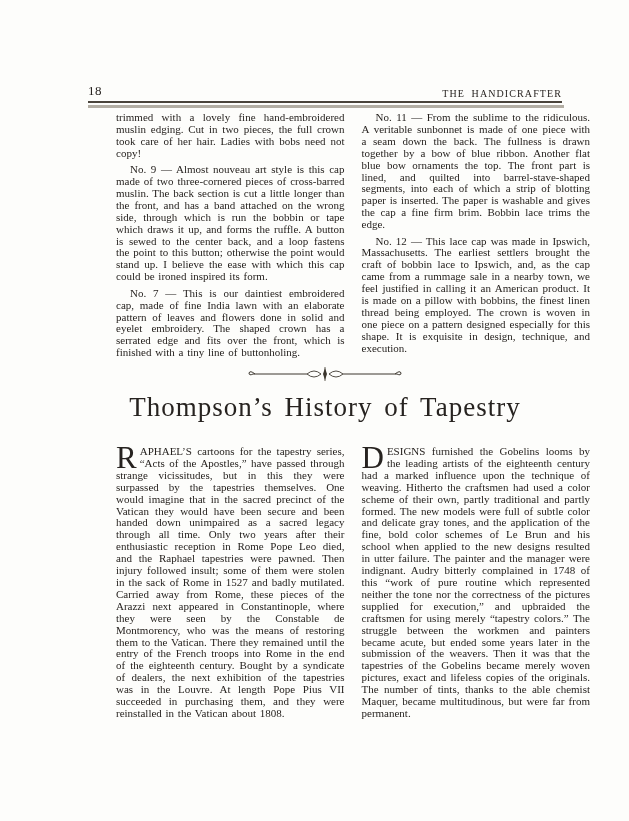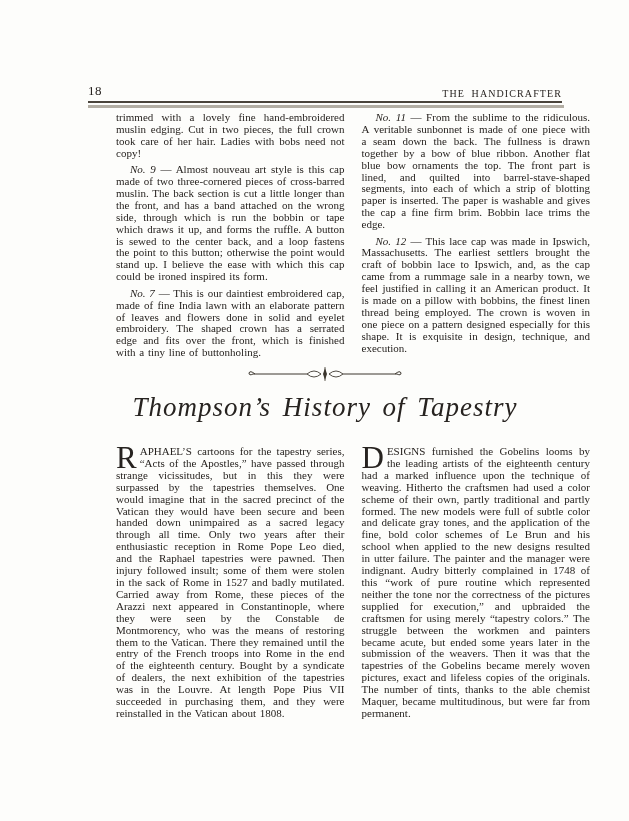--- a/index.html
+++ b/index.html
@@ -20,25 +20,25 @@
   .pagenum{font-size:13px;letter-spacing:.5px;}
   .masthead{font-size:10px;letter-spacing:1.1px;word-spacing:3px;}
   .rule-thin{position:absolute;top:101px;left:88px;width:474px;height:2px;background:var(--rule_dark,#4a443c);}
   .rule-soft{position:absolute;top:105px;left:88px;width:476px;height:3px;background:var(--rule_soft,#9b9488);opacity:.75;filter:blur(.4px);}
   .cols{position:absolute;left:88px;width:474px;display:flex;gap:17px;margin-left:28px;}
   .section-caps{top:112px;}
   .section-article{top:446px;}
   .col{width:228.5px;font-size:11px;line-height:11.9px;text-align:justify;word-spacing:1px;}
   .col p{margin:0 0 4.5px 0;}
   .col p.indent{text-indent:14px;}
-  .num{font-style:italic;}
+  .num{}
   .divider{position:absolute;top:366px;left:88px;width:474px;text-align:center;}
   .title{
     position:absolute;top:392px;left:88px;width:474px;margin:0;
-    text-align:center;font-size:27px;font-weight:normal;font-style:italic;
+    text-align:center;font-size:27px;font-weight:normal;
     letter-spacing:1px;word-spacing:4px;
   }
   .dropcap{
     float:left;font-size:31px;line-height:23px;height:23px;
     padding:0 3px 0 0;margin-top:0;
   }
   .lead{margin:0;}
 </style>
 </head>
 <body>

